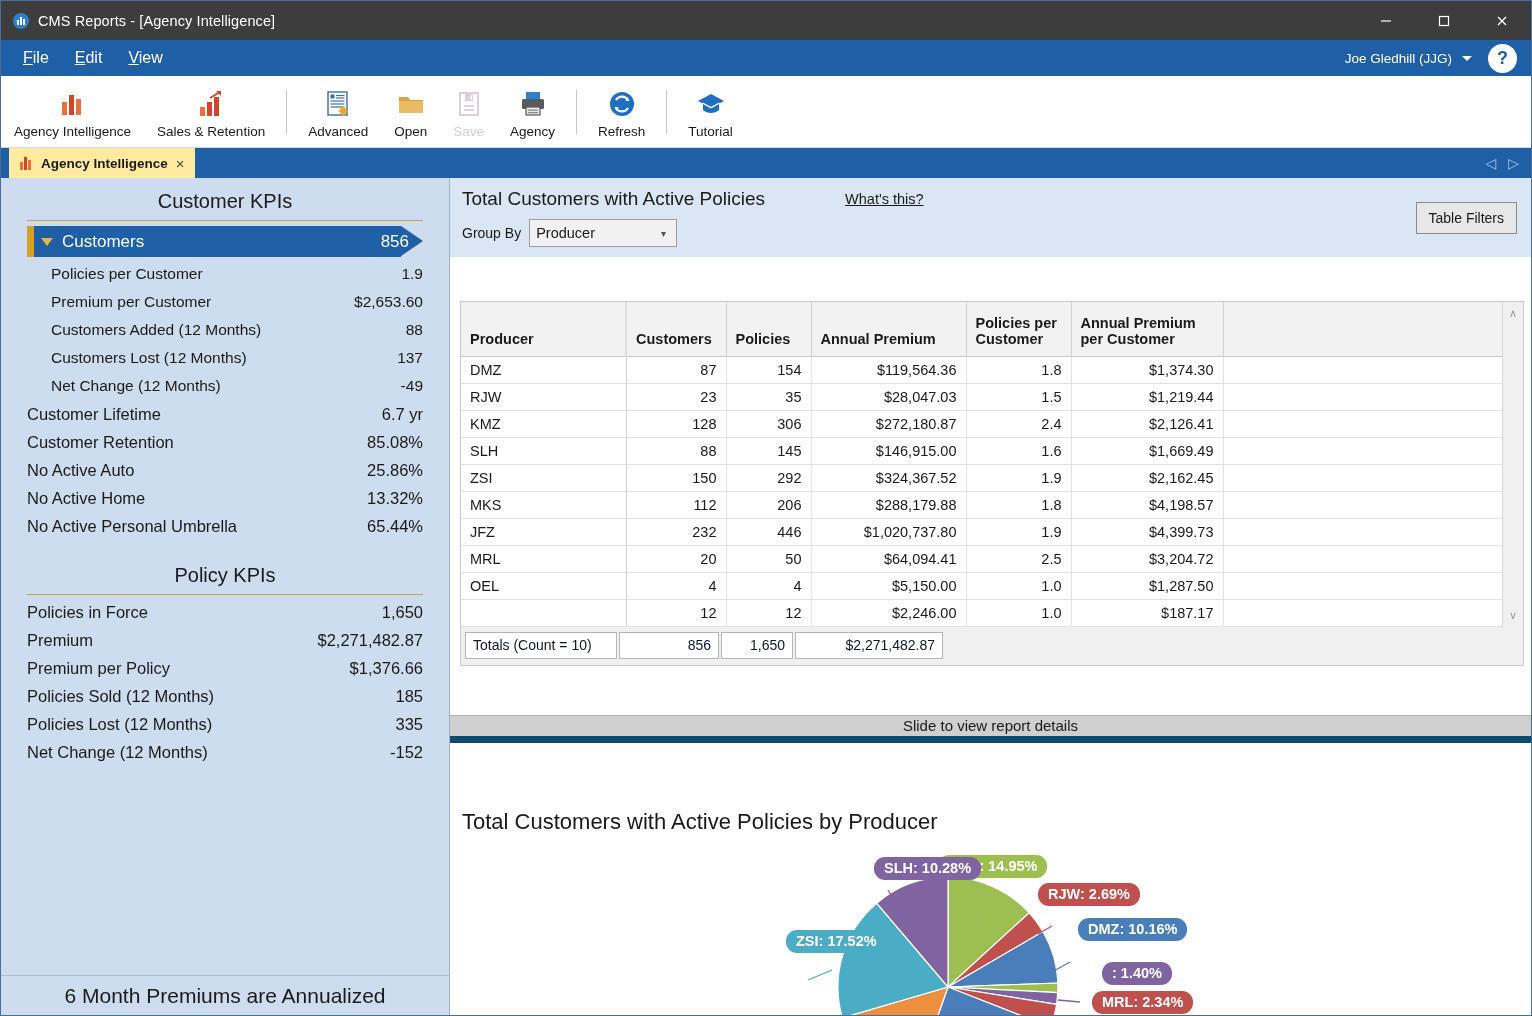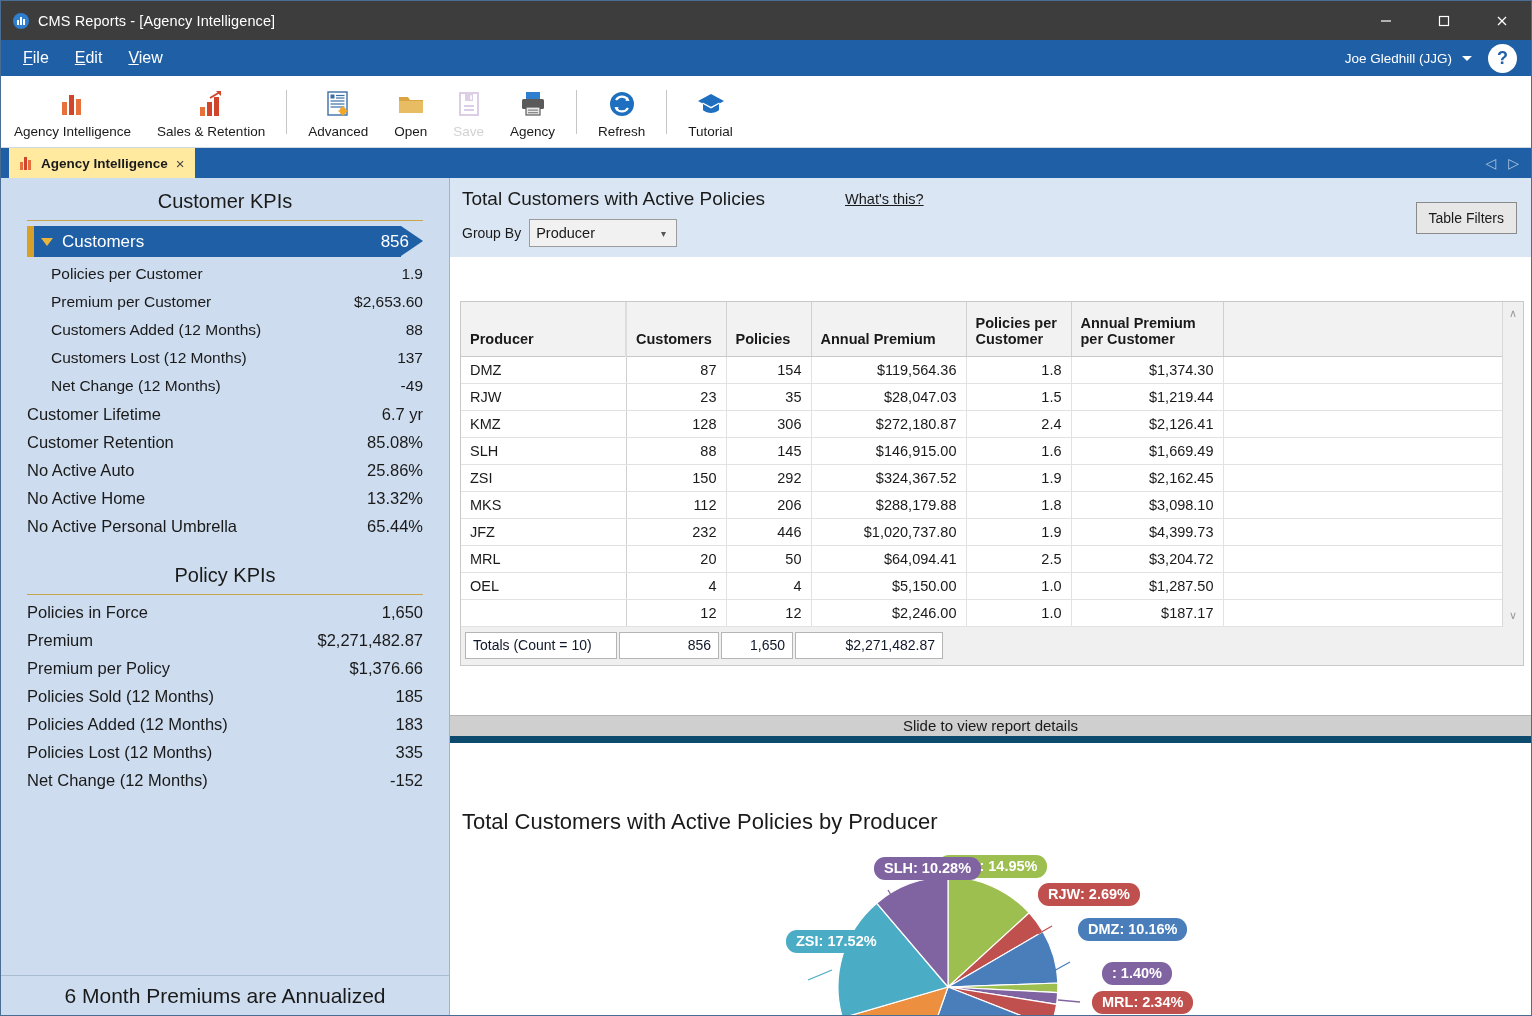--- a/index.html
+++ b/index.html
@@ -488,24 +488,20 @@
         </div>
         <div class="kpi-row">
           <span class="lbl">Premium per Policy</span>
           <span class="val">$1,376.66</span>
         </div>
         <div class="kpi-row">
           <span class="lbl">Policies Sold (12 Months)</span>
           <span class="val">185</span>
         </div>
         <div class="kpi-row">
-          <span class="lbl">Policies Added (12 Months)</span>
-          <span class="val">183</span>
-        </div>
-        <div class="kpi-row">
           <span class="lbl">Policies Lost (12 Months)</span>
           <span class="val">335</span>
         </div>
         <div class="kpi-row">
           <span class="lbl">Net Change (12 Months)</span>
           <span class="val">-152</span>
         </div>
       </div>
 
       <div class="sidebar-footer">6 Month Premiums are Annualized</div>
@@ -596,21 +592,21 @@
                 <td class="num">1.9</td>
                 <td class="num">$2,162.45</td>
                 <td></td>
               </tr>
               <tr>
                 <td class="first">MKS</td>
                 <td class="num">112</td>
                 <td class="num">206</td>
                 <td class="num">$288,179.88</td>
                 <td class="num">1.8</td>
-                <td class="num">$3,098.10</td>
+                <td class="num">$4,198.57</td>
                 <td></td>
               </tr>
               <tr>
                 <td class="first">JFZ</td>
                 <td class="num">232</td>
                 <td class="num">446</td>
                 <td class="num">$1,020,737.80</td>
                 <td class="num">1.9</td>
                 <td class="num">$4,399.73</td>
                 <td></td>

